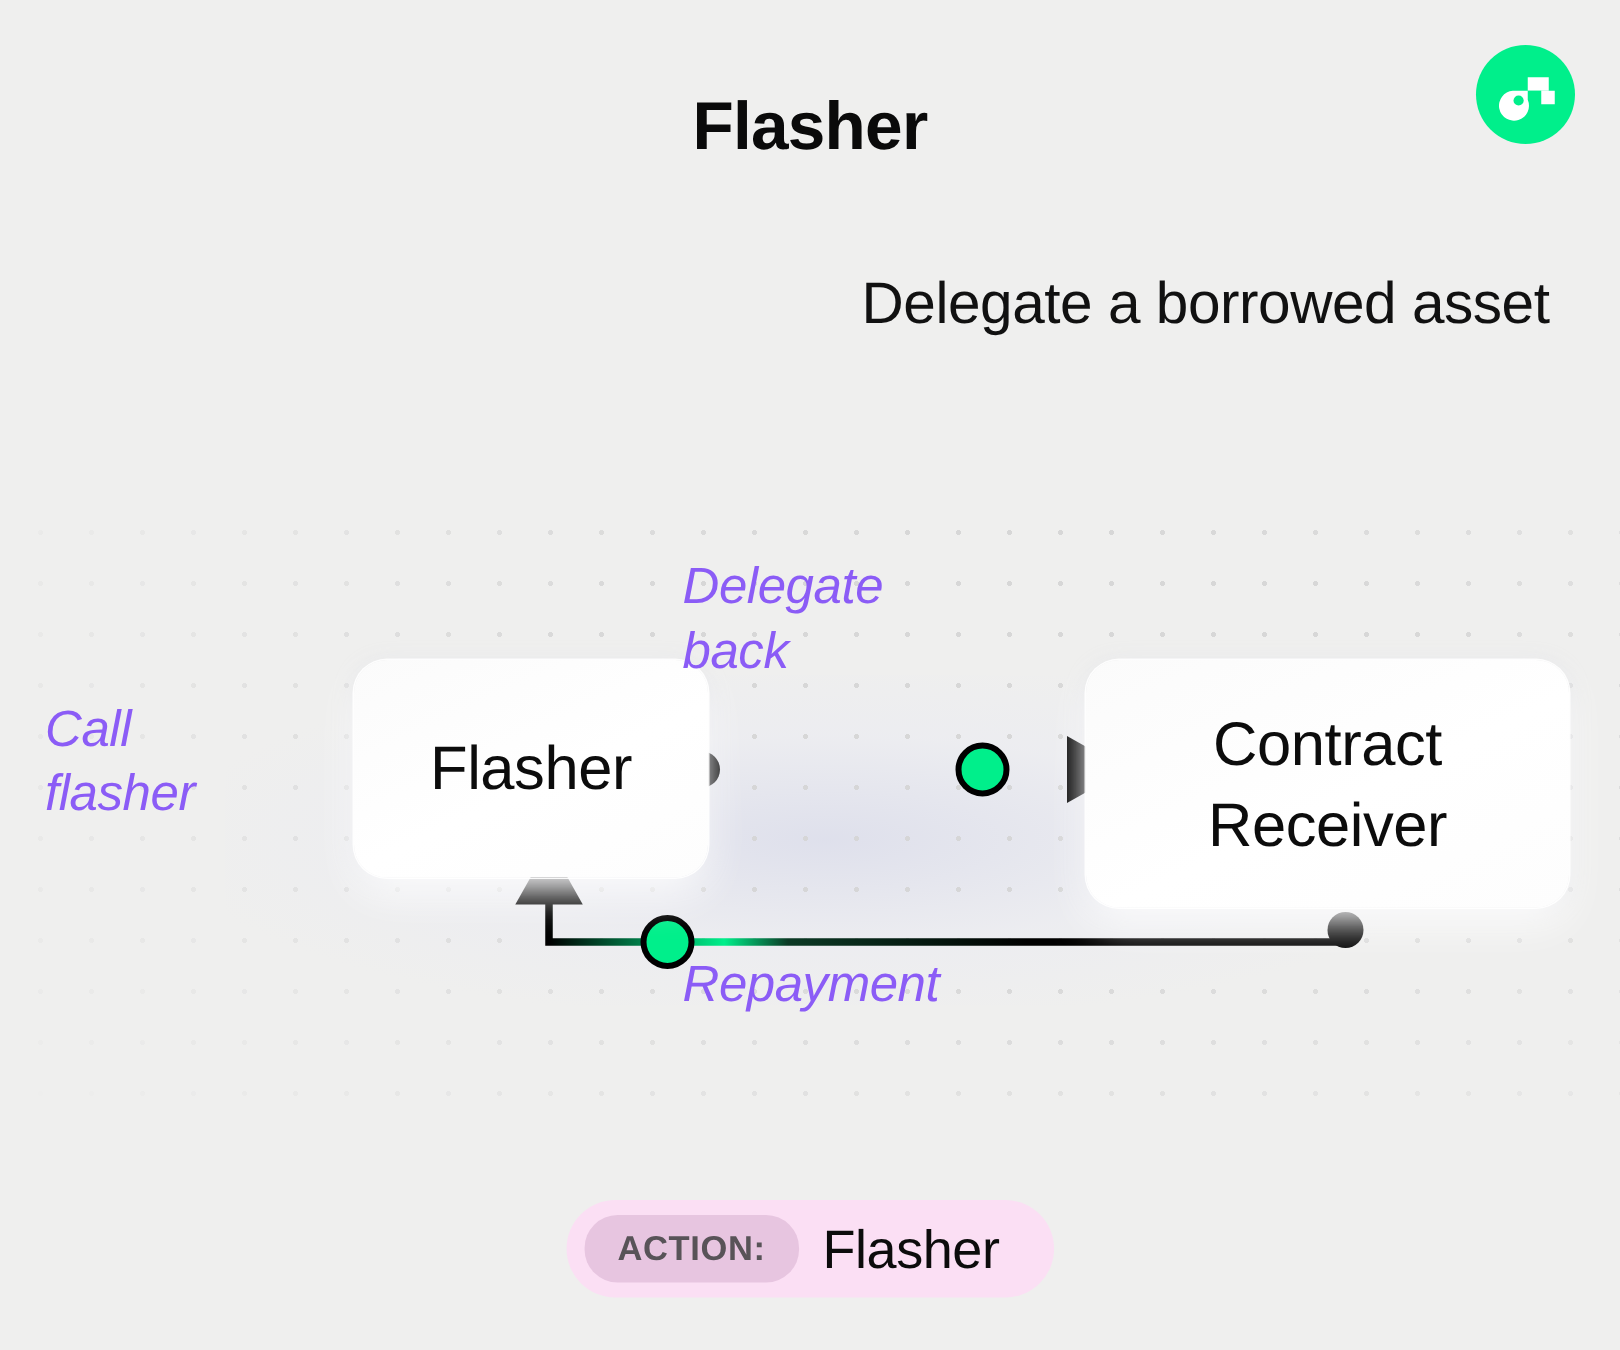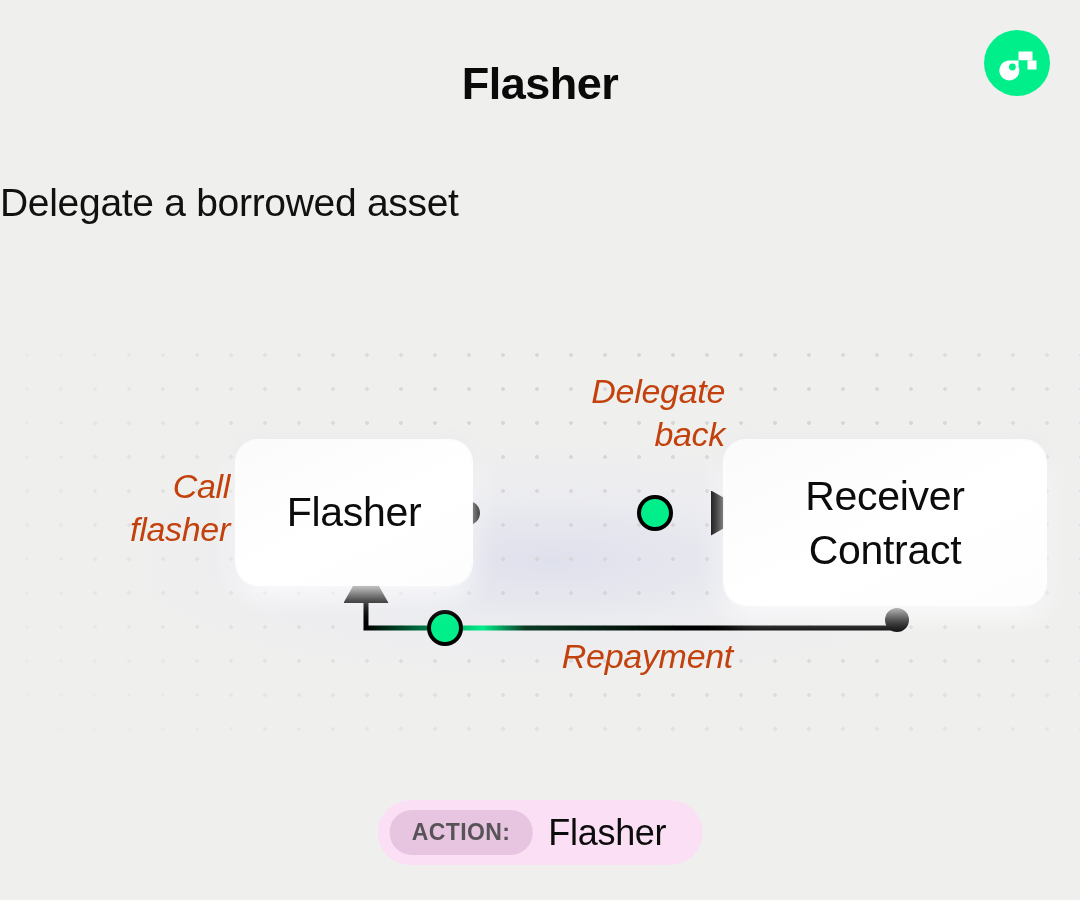--- a/index.html
+++ b/index.html
@@ -42,26 +42,27 @@
     letter-spacing: -0.5px;
     color: #0a0a0a;
   }
 
   
   .subtitle {
     position: absolute;
     top: 178px;
     left: 0;
     width: 1004px;
-    text-align: left;
+    text-align: right;
     font-size: 39px;
     font-weight: 400;
     line-height: 49px;
     color: #111111;
     letter-spacing: -0.3px;
+    padding-left: 29px;
   }
   .subtitle .line { display: block; }
 
   
   .stage {
     position: absolute;
     left: 0;
     top: 330px;
     width: 1080px;
     height: 430px;
@@ -119,27 +120,27 @@
     line-height: 54px;
   }
   .node-receiver .l { display: block; }
 
   
   .lbl {
     position: absolute;
     font-style: italic;
     font-size: 34px;
     line-height: 43px;
-    color: #c2410c;
-    letter-spacing: -0.3px;
-    text-align: right;
-  }
-  .lbl-call   { left: 20px;  top: 135px; width: 210px; }
+    color: #8b5cf6;
+    letter-spacing: -0.3px;
+    text-align: left;
+  }
+  .lbl-call   { left: 30px;  top: 135px; width: 210px; }
   .lbl-deleg  { left: 455px; top: 40px;  width: 270px; }
-  .lbl-repay  { left: 433px; top: 305px; width: 300px; }
+  .lbl-repay  { left: 455px; top: 305px; width: 300px; }
 
   
   .wires {
     position: absolute;
     inset: 0;
     overflow: visible;
   }
 
   
   .action-bar {
@@ -230,22 +231,22 @@
       <circle cx="445" cy="298" r="16" fill="#00ef8b" stroke="#000000" stroke-width="4"></circle>
     </g>
   </svg>
 
   <div class="node node-flasher">
     <span>Flasher</span>
   </div>
 
   <div class="node node-receiver">
     <span>
+      <span class="l">Contract</span>
       <span class="l">Receiver</span>
-      <span class="l">Contract</span>
     </span>
   </div>
 
   <div class="lbl lbl-call">
     <span>Call</span><br>
     <span>flasher</span>
   </div>
 
   <div class="lbl lbl-deleg">
     <span>Delegate</span><br>

